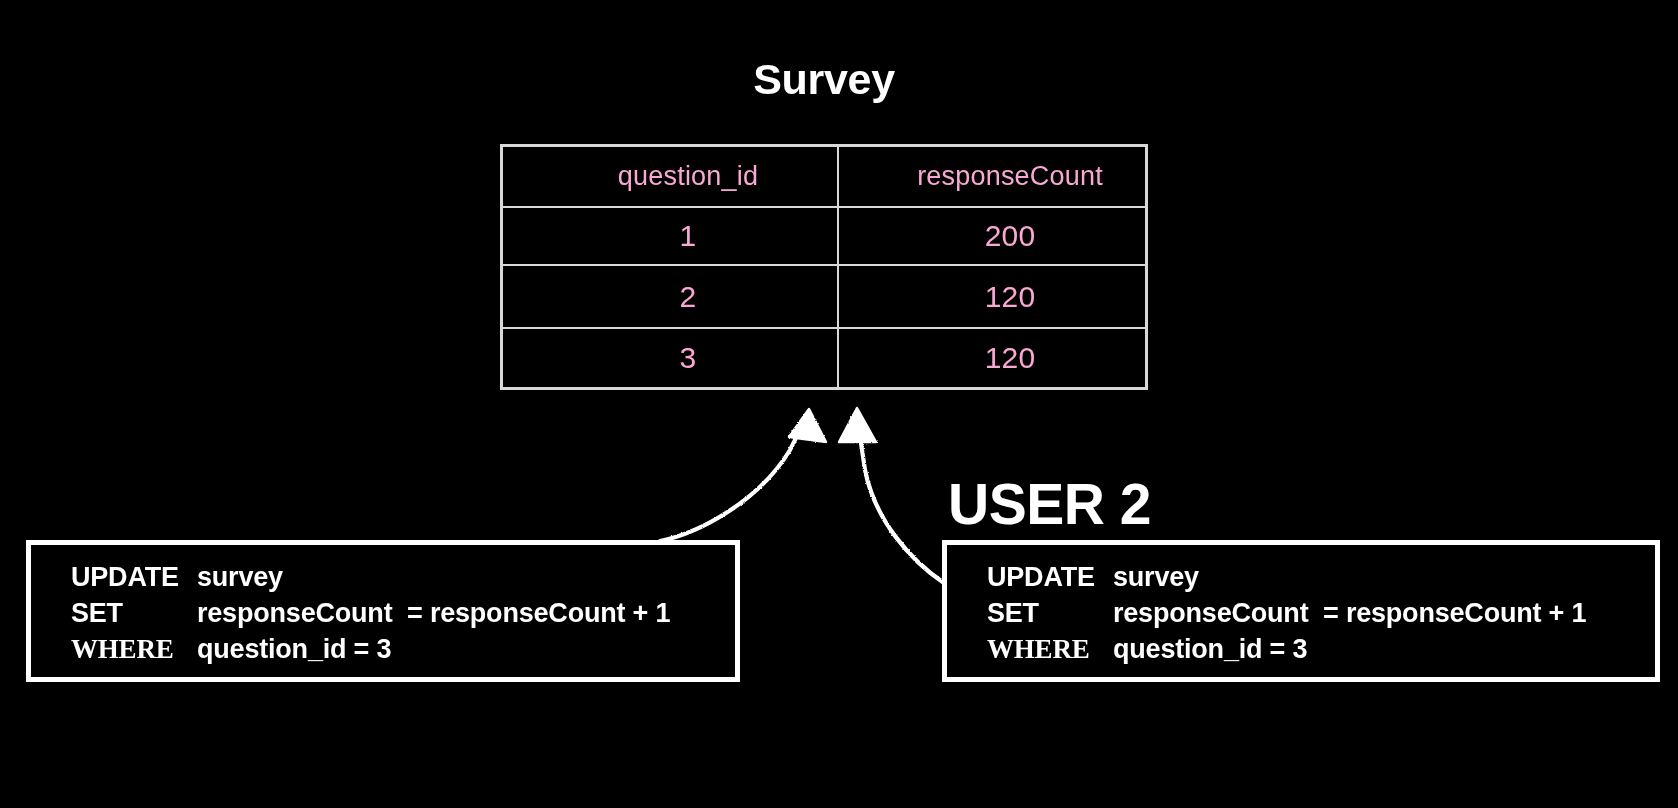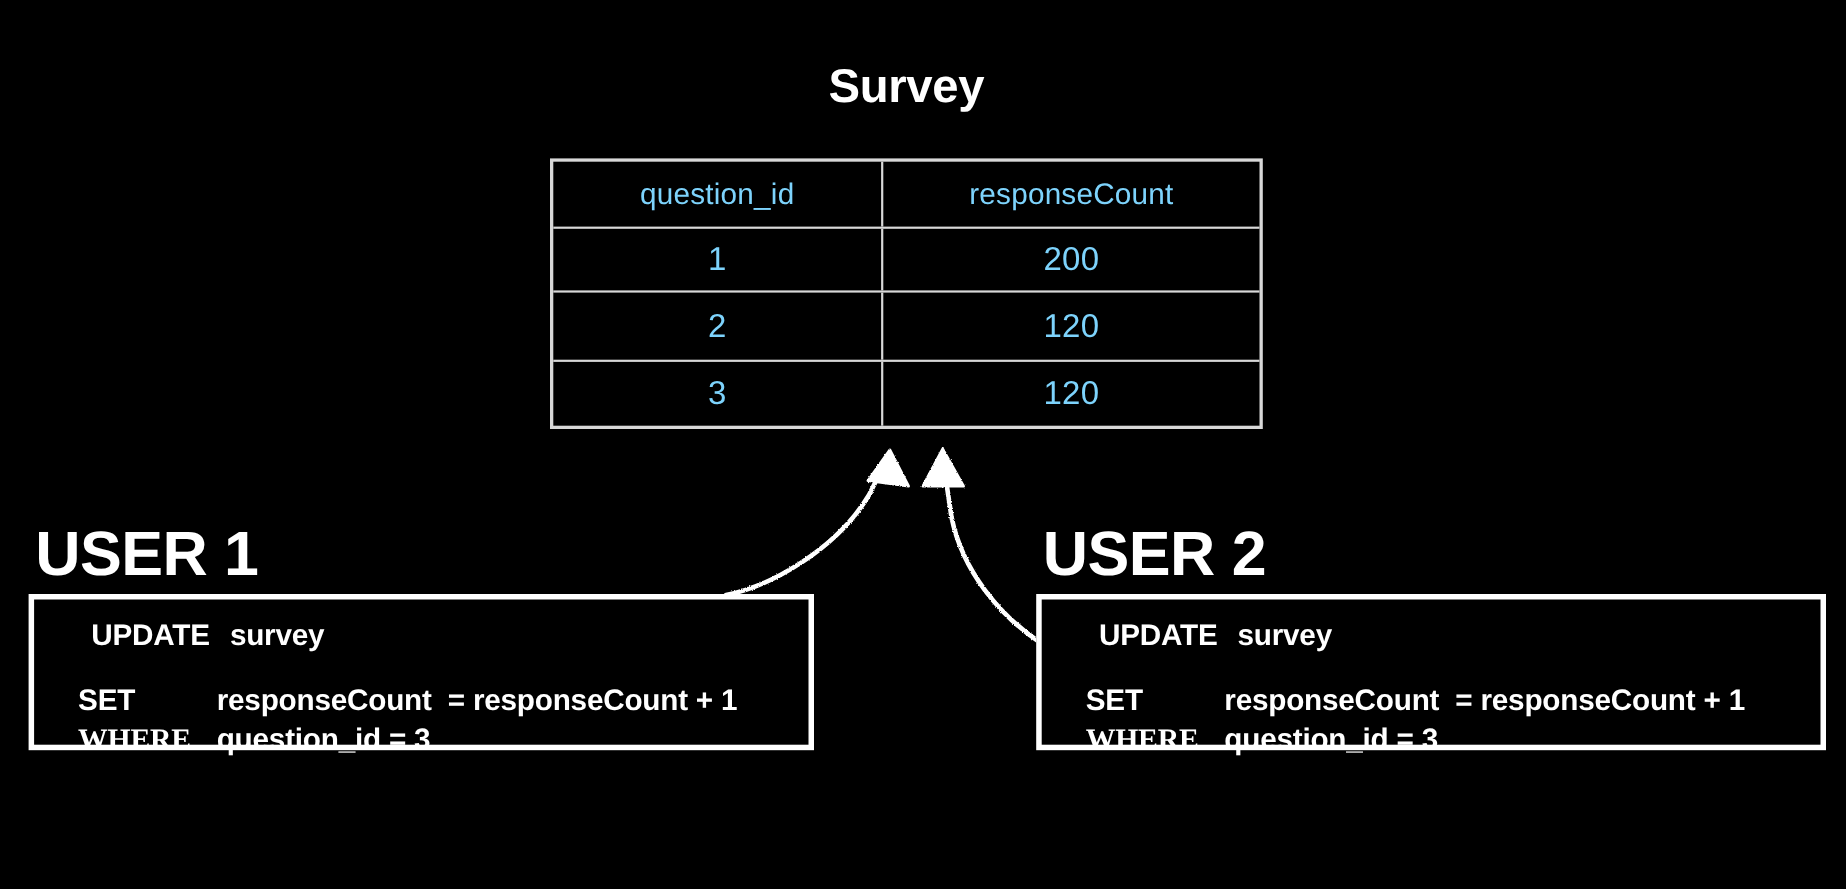--- a/index.html
+++ b/index.html
@@ -51,25 +51,26 @@
     box-sizing: border-box;
   }
   .trow.header { height: 61px; border-bottom: 2px solid #d8d8d8; }
   .trow.r0 { height: 58px; border-bottom: 2px solid #d8d8d8; }
   .trow.r1 { height: 63px; border-bottom: 2px solid #d8d8d8; }
   .trow.r2 { height: 58px; }
   .tcell {
     display: flex;
     align-items: center;
     justify-content: center;
-    color: #7dd3fc;
+    color: #f9a8d4;
     font-size: 27px;
     font-weight: normal;
     box-sizing: border-box;
     letter-spacing: 0.2px;
+    margin-left: 36px;
   }
   .tcell.c0 { width: 300px; border-right: 2px solid #d8d8d8; }
   .tcell.c1 { flex: 1 1 auto; }
   .trow.header .tcell { font-size: 27px; }
   .trow:not(.header) .tcell { font-size: 30px; }
 
   
   .user-label {
     position: absolute;
     color: #ffffff;
@@ -95,22 +96,22 @@
 
   .sql-line {
     color: #ffffff;
     font-size: 27px;
     font-weight: bold;
     line-height: 36px;
     white-space: pre;
     letter-spacing: -0.2px;
   }
   .kw { display: inline-block; }
-  .sql-line .kw-update { width: 126px; margin-left: 12px; }
-  .sql-line .kw-set    { width: 126px; margin-top: 23px; }
+  .sql-line .kw-update { width: 126px; }
+  .sql-line .kw-set    { width: 126px; }
   .sql-line .kw-where  { width: 126px; font-family: Liberation Serif, serif; }
 
   
   #arrows {
     position: absolute;
     left: 0; top: 0;
     width: 1678px;
     height: 808px;
     pointer-events: none;
   }
@@ -158,21 +159,20 @@
       <path d="M 660 541 C 700 533 760 500 790 450 L 805 420" fill="none" stroke="#ffffff" stroke-width="4.2" stroke-linecap="round"></path>
       <path d="M 809 409 L 826 442 L 789 437 Z" fill="#ffffff" stroke="#ffffff" stroke-width="2.5" stroke-linejoin="round"></path>
     </g>
 
     <g filter="url(#rough)">
       <path d="M 944 583 C 910 560 875 520 865 470 L 858 423" fill="none" stroke="#ffffff" stroke-width="4.2" stroke-linecap="round"></path>
       <path d="M 857 408 L 876 442 L 839 442 Z" fill="#ffffff" stroke="#ffffff" stroke-width="2.5" stroke-linejoin="round"></path>
     </g>
   </svg>
 
-  <div id="user1-label" class="user-label">USER 1</div>
 
   <div id="user1-box" class="sql-box">
     <div class="sql-line"><span class="kw kw-update">UPDATE</span><span>survey</span></div>
     <div class="sql-line"><span class="kw kw-set">SET</span><span>responseCount  = responseCount + 1</span></div>
     <div class="sql-line"><span class="kw kw-where">WHERE</span><span>question_id = 3</span></div>
   </div>
 
   <div id="user2-label" class="user-label">USER 2</div>
 
   <div id="user2-box" class="sql-box">

